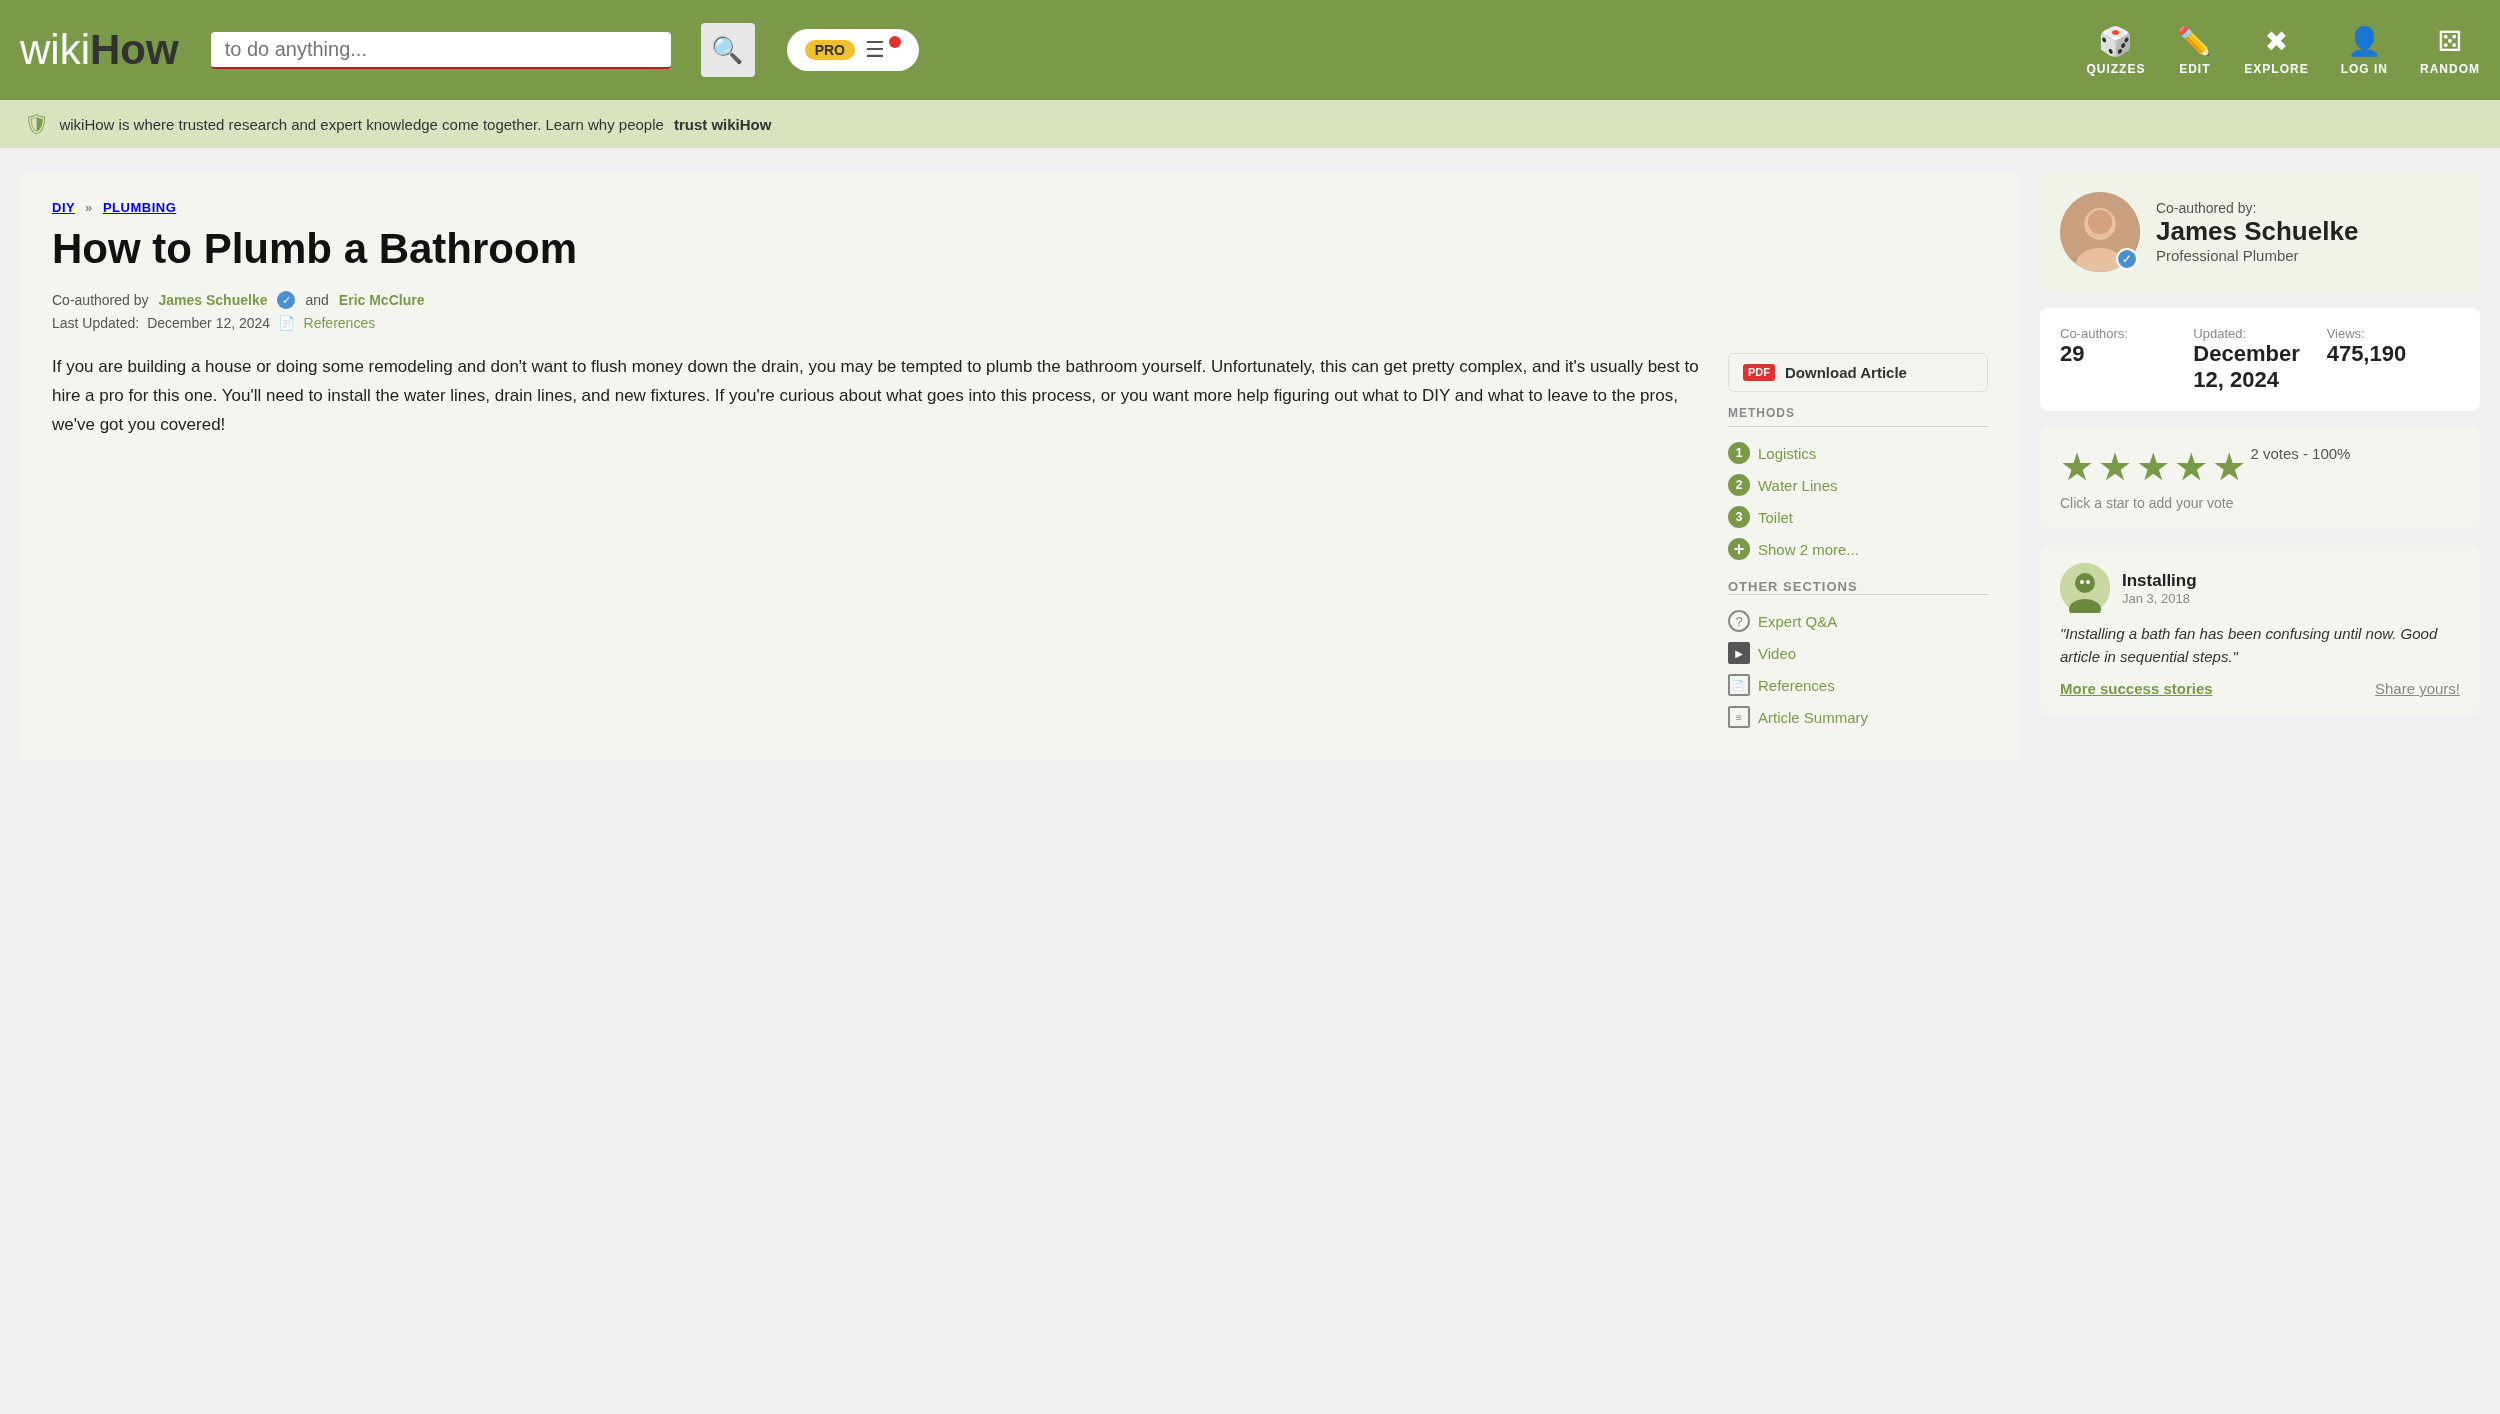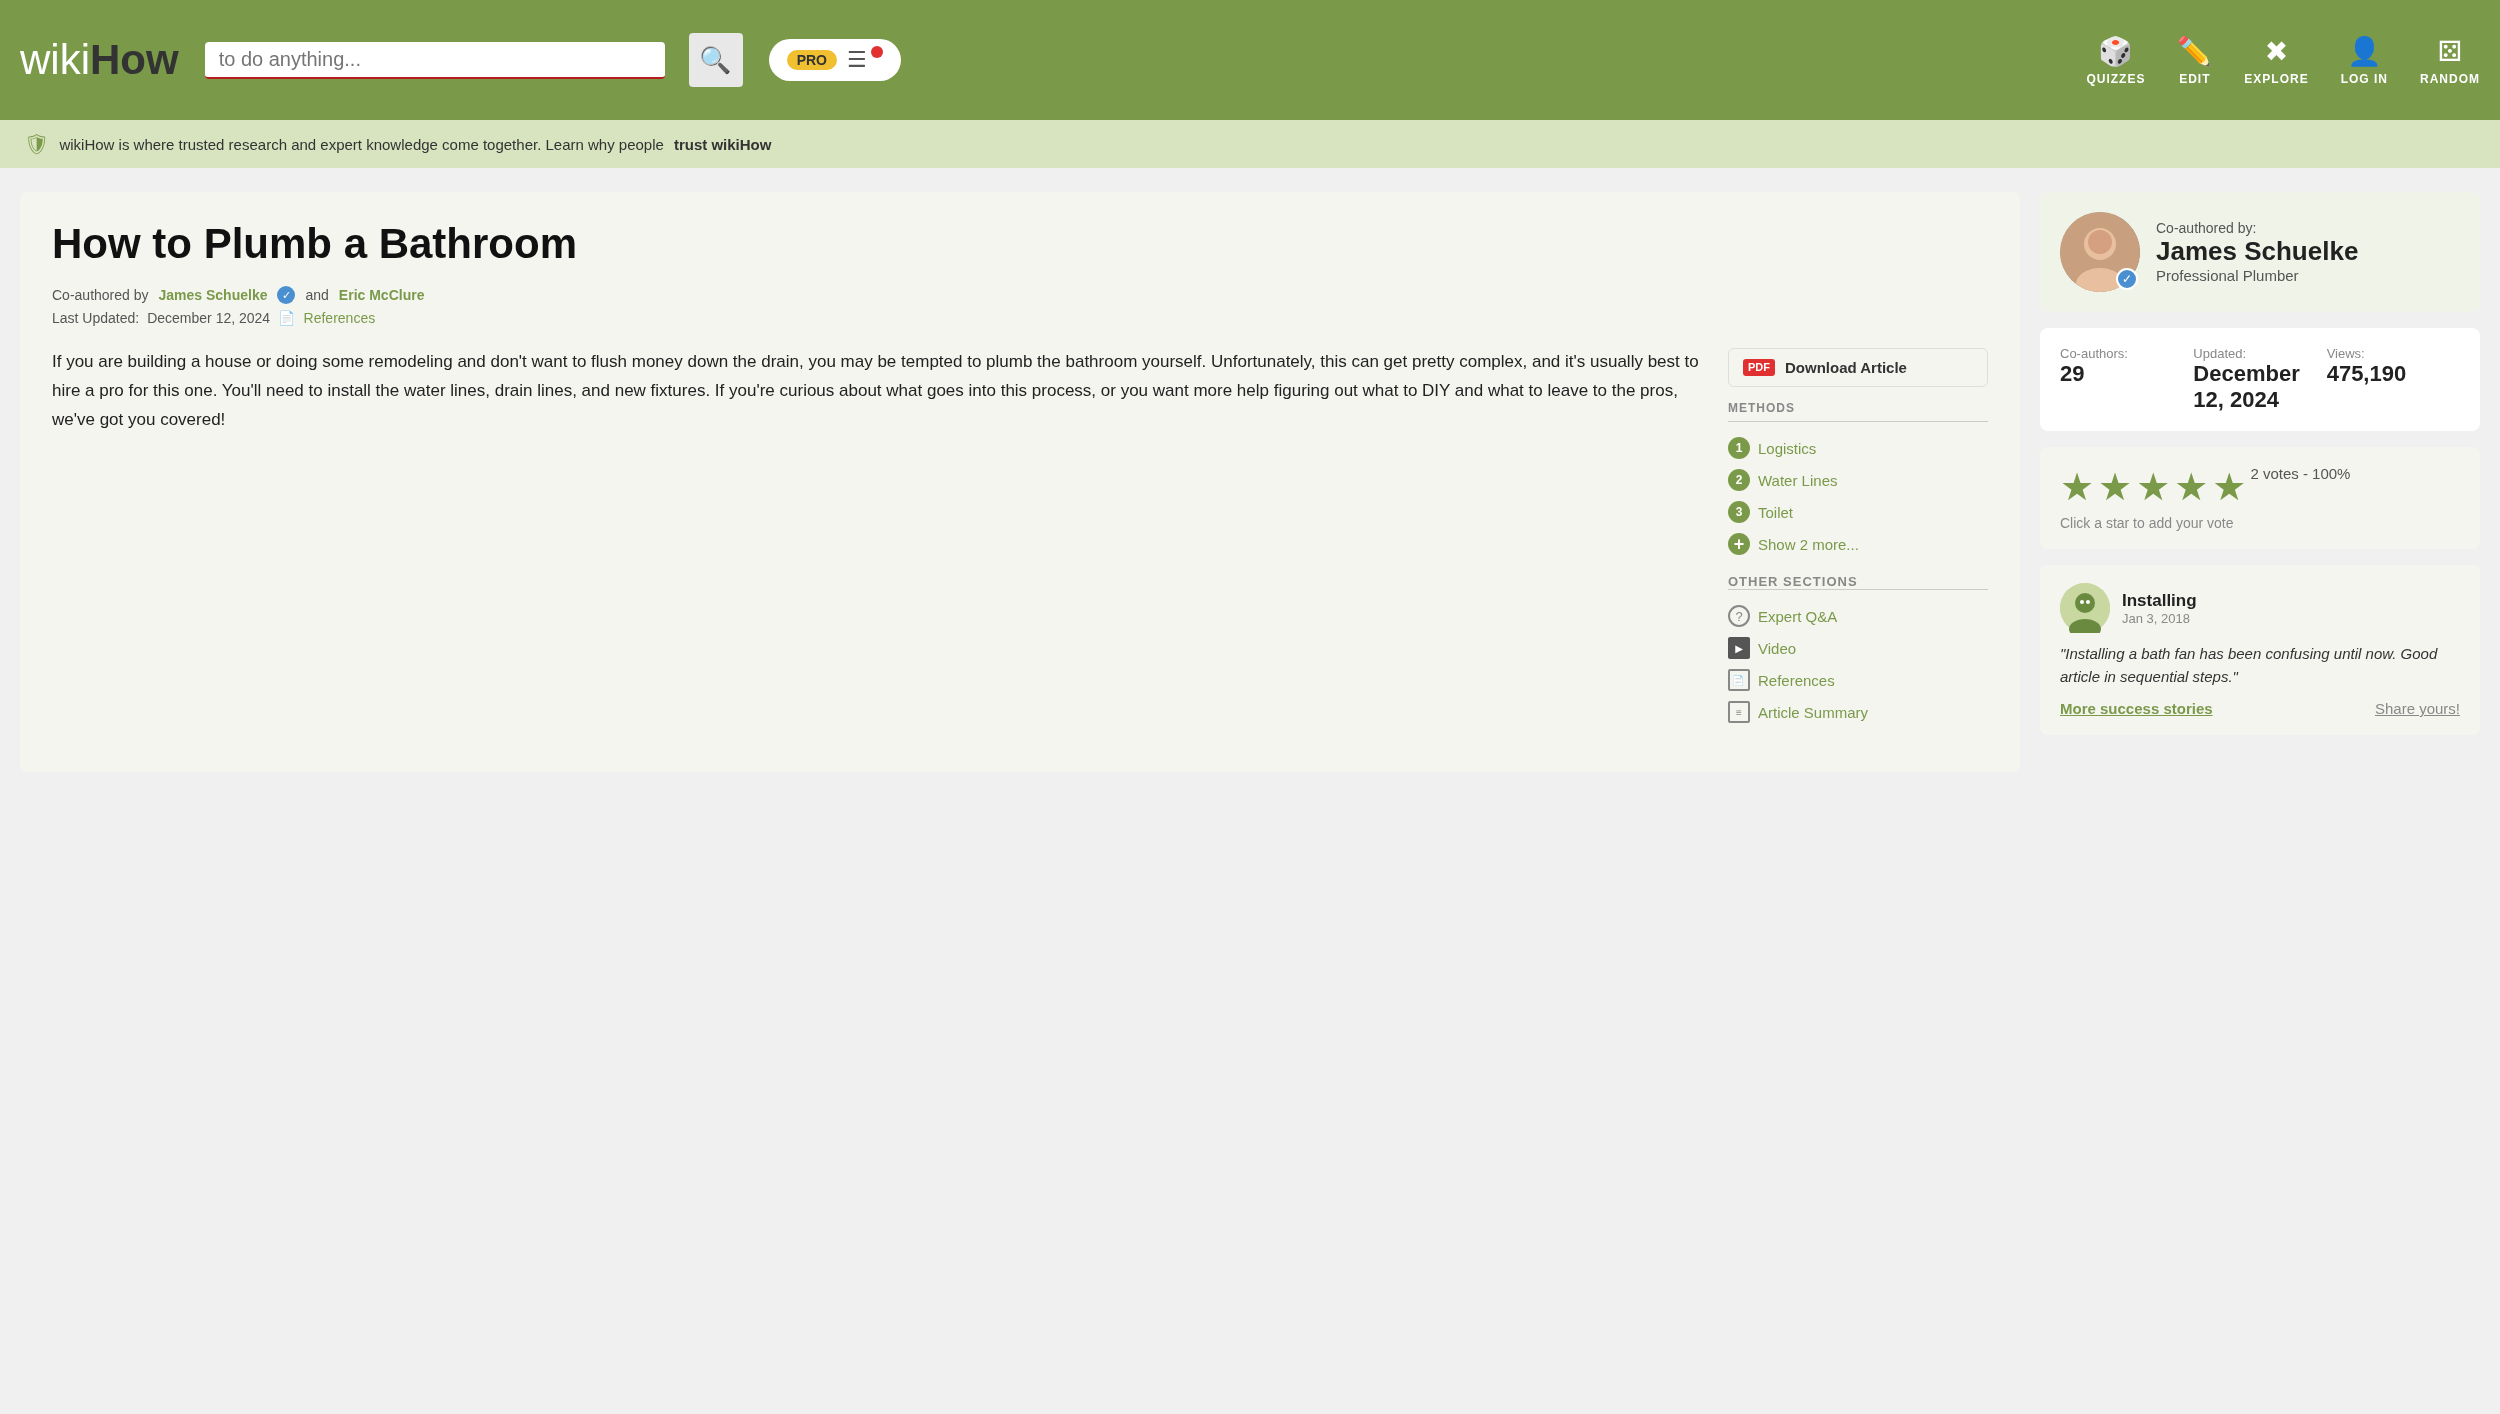--- a/index.html
+++ b/index.html
@@ -4,22 +4,22 @@
   <style>
     * { box-sizing: border-box; margin: 0; padding: 0; }
     body { font-family: Arial, Helvetica, sans-serif; background: #f0f0f0; font-size: 16px; }
 
     
     .header {
       background: #7a9a4a;
       display: flex;
       align-items: center;
       padding: 10px 20px;
-      gap: 16px;
-      height: 120px;
+      gap: 22px;
+      height: 100px;
     }
     .logo {
       display: flex;
       align-items: baseline;
       font-size: 42px;
       font-weight: bold;
       color: #fff;
       white-space: nowrap;
       margin-right: 10px;
     }
@@ -458,20 +458,25 @@
 
 <div class="trust-bar">
   <span class="shield">🛡</span>
   <span>wikiHow is where trusted research and expert knowledge come together. Learn why people</span>
   <a href="#">trust wikiHow</a>
 </div>
 
 <div class="main-container">
 
   <article class="article-section">
+    <div class="breadcrumb">
+      <a href="#">DIY</a>
+      <span>»</span>
+      <a href="#">PLUMBING</a>
+    </div>
     <h1 class="article-title">How to Plumb a Bathroom</h1>
     <div class="meta-line">
       <span>Co-authored by</span>
       <a href="#">James Schuelke</a>
       <span class="verified-badge">✓</span>
       <span>and</span>
       <a href="#">Eric McClure</a>
     </div>
     <div class="date-line">
       <span>Last Updated:</span>

